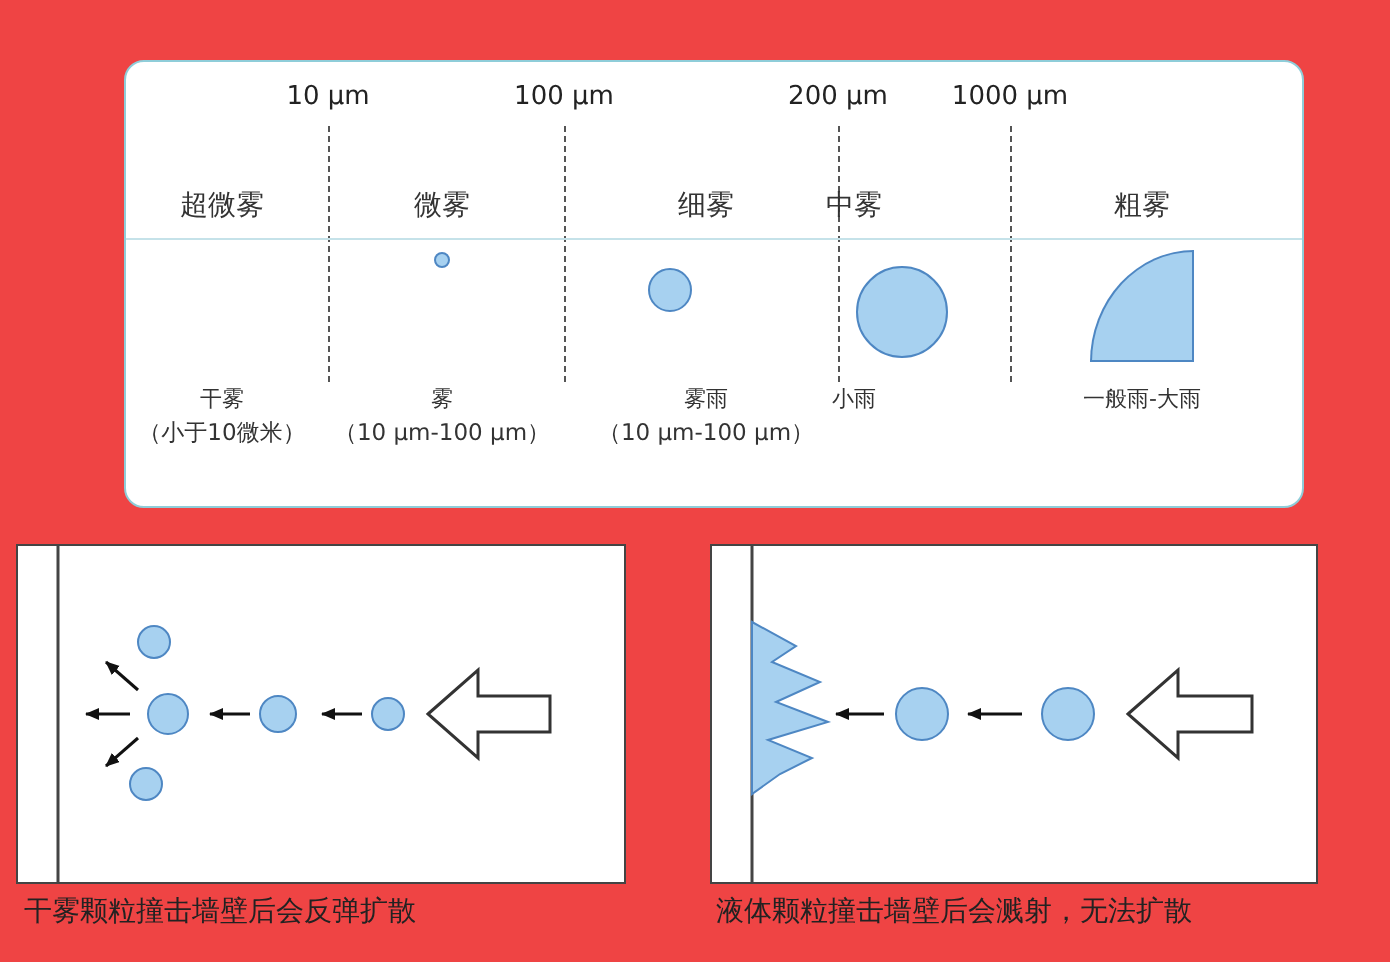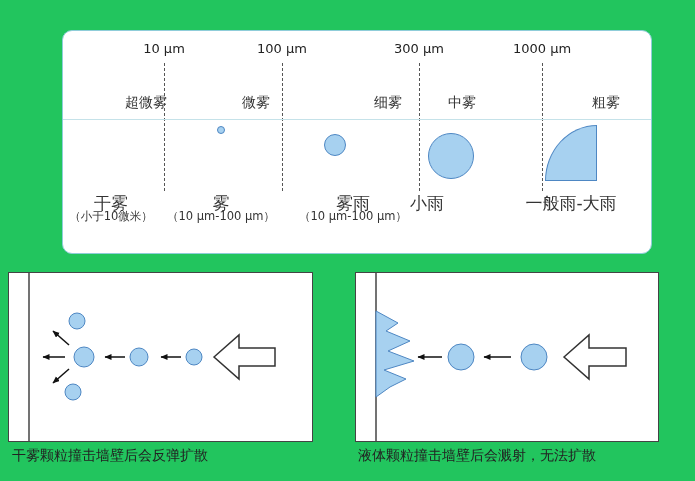--- a/index.html
+++ b/index.html
@@ -1,28 +1,28 @@
 <!DOCTYPE html>
 <html style="--particle-fill: #A7D1F0; --particle-stroke: #4E87C3; --chart-border: #8FCDD9;"><head>
 <meta charset="utf-8">
 <style>
   html,body { margin:0; padding:0; background:#fff; }
   body { font-family:"DejaVu Sans","Liberation Sans",sans-serif; }
-  #canvas { position:relative; width:695px; height:481px; background:#22c55e; overflow:hidden; }
+  #canvas { position:relative; width:695px; height:481px; background:#ef4444; overflow:hidden; }
 
   
   #chart-box { position:absolute; left:62px; top:30px; width:588px; height:222px;
                border:1px solid var(--chart-border,#8FCDD9); border-radius:10px; background:#fff; }
   .size-label { position:absolute; top:10px; transform:translateX(-50%); font-size:13px; color:#222; white-space:nowrap; }
-  .sx0{left:101px} .sx1{left:219px} .sx2{left:356px} .sx3{left:479px}
+  .sx0{left:101px} .sx1{left:219px} .sx2{left:356px} .sx3{left:442px}
   .dash { position:absolute; top:32px; height:128px; width:0; border-left:1px dashed #555; }
   .divline { position:absolute; left:0; right:0; top:88px; border-top:1px solid #c5e2e9; }
-  .cat { position:absolute; top:63px; transform:translateX(-50%); font-size:14px; color:#333; white-space:nowrap;margin-left:35px; }
+  .cat { position:absolute; top:63px; transform:translateX(-50%); font-size:14px; color:#333; white-space:nowrap; }
   .cx0{left:48px} .cx1{left:158px} .cx2{left:290px} .cx3{left:364px} .cx4{left:508px}
-  .typ { position:absolute; top:161px; transform:translateX(-50%); font-size:17px; color:#333; white-space:nowrap; }
+  .typ { position:absolute; top:161px; transform:translateX(-50%); font-size:11px; color:#333; white-space:nowrap; }
   .rng { position:absolute; top:178px; transform:translateX(-50%); font-size:11.5px; color:#333; white-space:nowrap; }
   .particle-div { position:absolute; background:var(--particle-fill,#A7D1F0);
                   border:1px solid var(--particle-stroke,#4E87C3); border-radius:50%; box-sizing:border-box; }
   .p-tiny  { left:154px; top:95px;  width:8px;  height:8px; }
   .p-small { left:261px; top:103px; width:22px; height:22px; }
   .p-large { left:365px; top:102px; width:46px; height:46px; }
   .p-quarter { left:482px; top:94px; width:52px; height:56px; border-radius:100% 0 0 0; }
 
   
   .panel { position:absolute; top:272px; height:168px; border:1px solid #444; background:#fff; box-sizing:content-box; }
@@ -39,21 +39,21 @@
 </style>
 </head>
 <body>
 
 <div id="canvas">
 
   <div id="chart-box">
 
     <span class="size-label sx0">10 μm</span>
     <span class="size-label sx1">100 μm</span>
-    <span class="size-label sx2">300 μm</span>
+    <span class="size-label sx2">200 μm</span>
     <span class="size-label sx3">1000 μm</span>
 
     <div class="dash sx0"></div>
     <div class="dash sx1"></div>
     <div class="dash sx2"></div>
     <div class="dash sx3"></div>
 
     <div class="divline"></div>
 
     <span class="cat cx0">超微雾</span>

